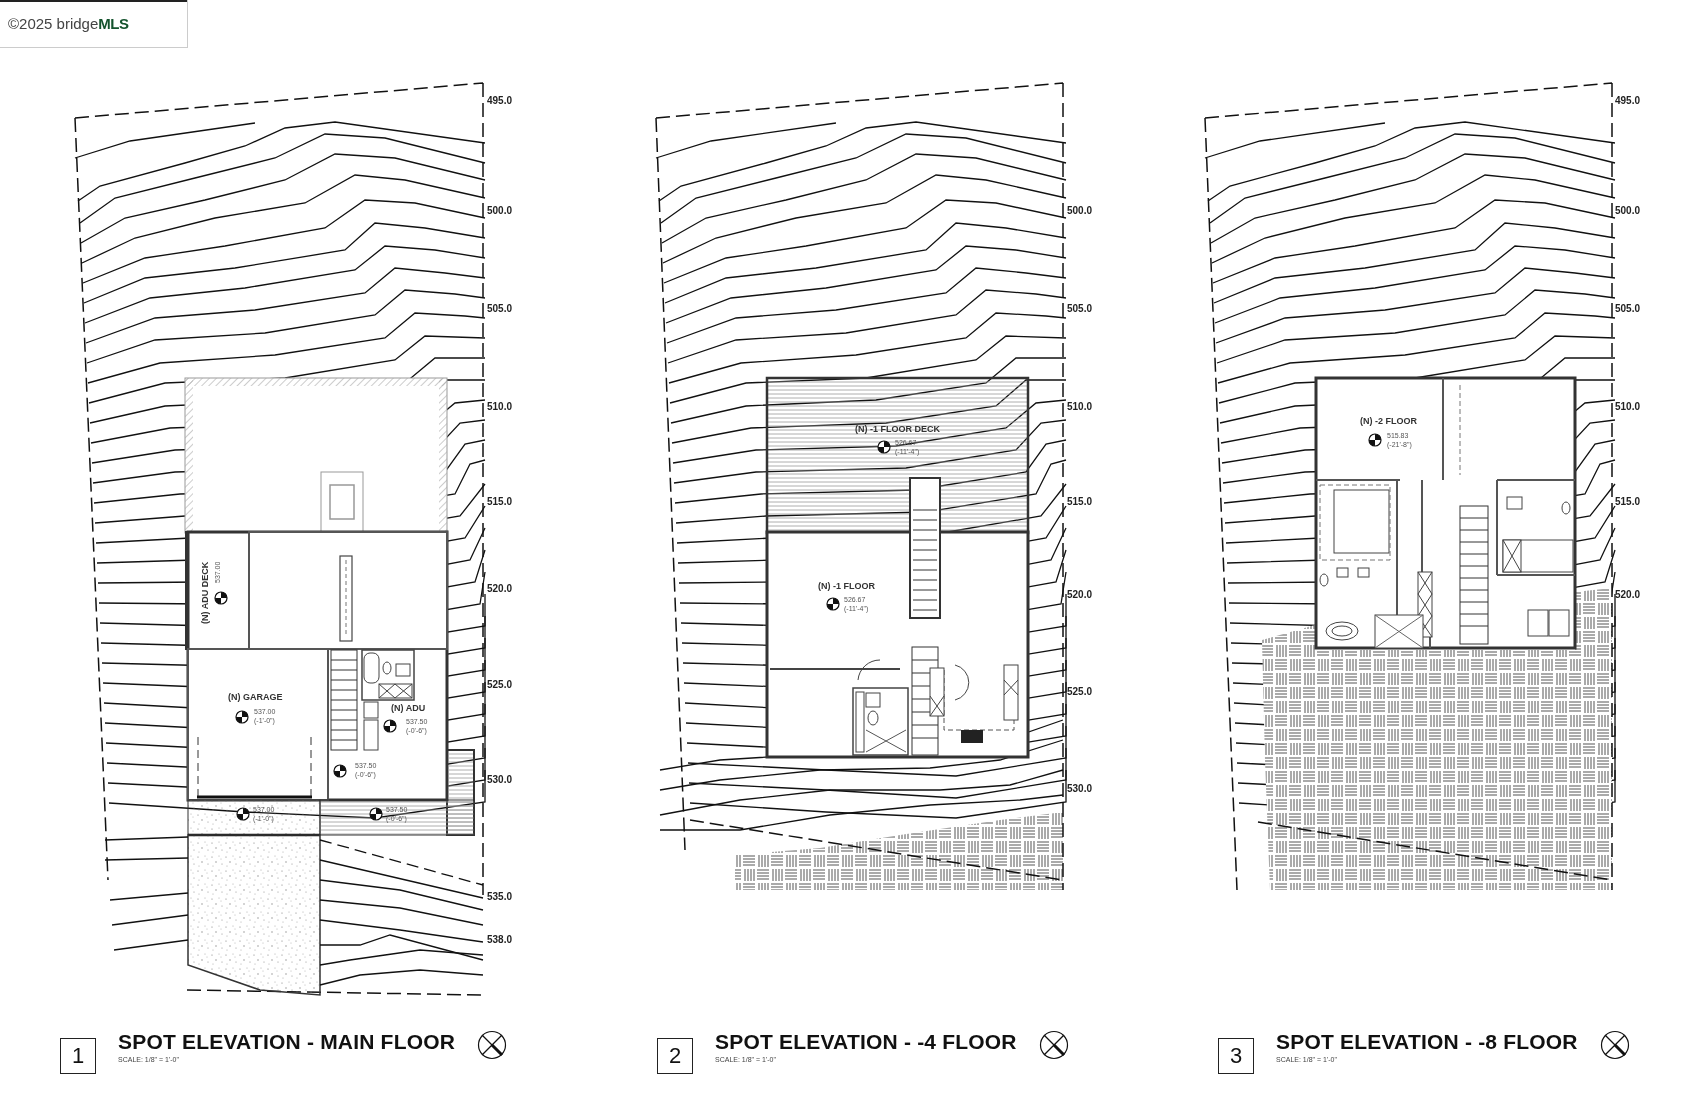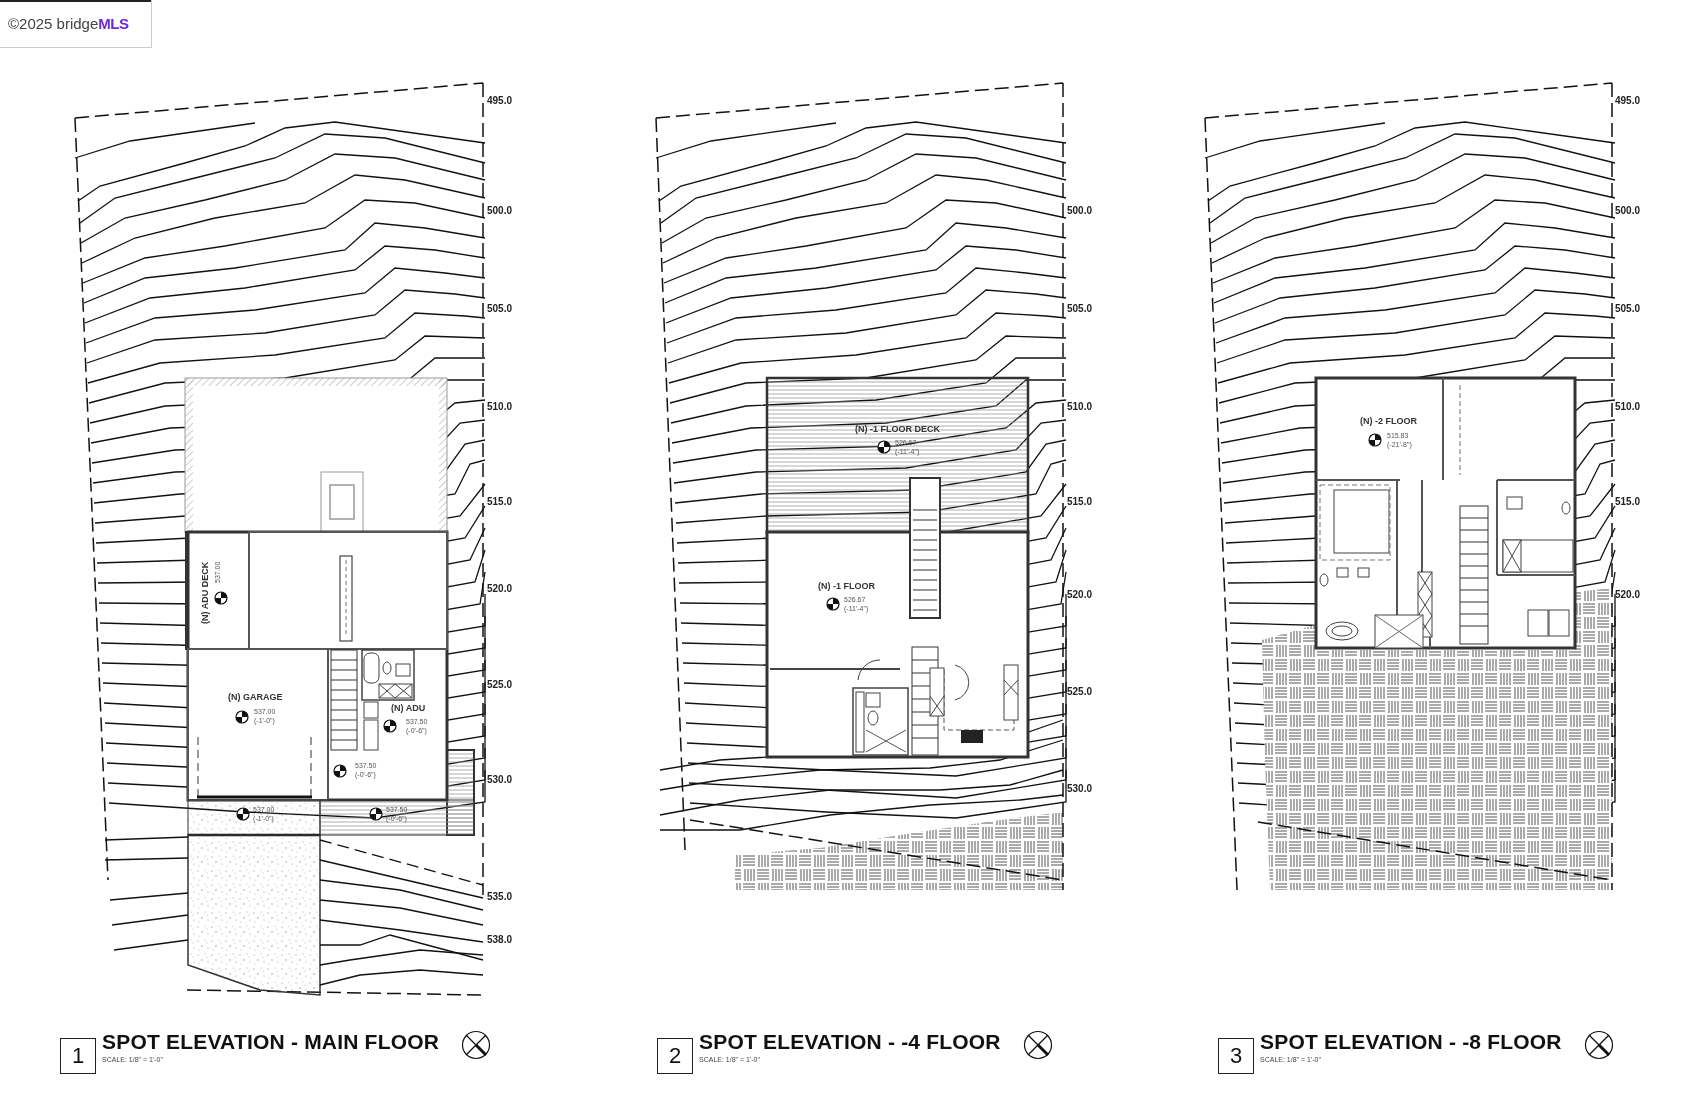--- a/index.html
+++ b/index.html
@@ -1,25 +1,25 @@
 <!DOCTYPE html>
 <html><head>
 <meta charset="utf-8">
 <style>
   html,body{margin:0;padding:0;background:#fff;}
   body{width:1694px;height:1120px;position:relative;overflow:hidden;font-family:"Liberation Sans",sans-serif;color:#111;}
-  .watermark{position:absolute;left:0;top:0;width:152px;height:48px;background:#fff;border-right:1px solid #ccc;border-bottom:1px solid #ccc;box-shadow:0 2px 0 #222 inset;display:flex;align-items:center;padding-left:8px;box-sizing:border-box;font-size:15px;color:#444;}
-  .watermark .mls{color:#6d28d9;font-weight:bold;letter-spacing:-0.5px;}
+  .watermark{position:absolute;left:0;top:0;width:188px;height:48px;background:#fff;border-right:1px solid #ccc;border-bottom:1px solid #ccc;box-shadow:0 2px 0 #222 inset;display:flex;align-items:center;padding-left:8px;box-sizing:border-box;font-size:15px;color:#444;}
+  .watermark .mls{color:#14532d;font-weight:bold;letter-spacing:-0.5px;}
   svg.sheet{position:absolute;left:0;top:0;}
   .elev{font-family:"Liberation Sans",sans-serif;font-size:10px;font-weight:bold;fill:#222;}
   .room{font-family:"Liberation Sans",sans-serif;font-size:9px;font-weight:bold;fill:#333;}
   .spot{font-family:"Liberation Sans",sans-serif;font-size:7px;fill:#555;}
   .title-block{position:absolute;display:flex;align-items:flex-start;}
   .num-box{width:36px;height:36px;border:1.5px solid #222;display:flex;align-items:center;justify-content:center;font-size:22px;margin-top:8px;box-sizing:border-box;}
-  .title-text{margin-left:6px;}
+  .title-text{margin-left:22px;}
   .title-main{font-size:21px;font-weight:bold;letter-spacing:0.2px;line-height:24px;white-space:nowrap;}
   .title-scale{font-size:7px;color:#444;margin-top:2px;}
   .north{width:30px;height:30px;margin-left:22px;margin-top:0;}
 </style>
 </head>
 <body>
 
 <div class="watermark">
   <span>©2025 bridge</span>
     <span class="mls">MLS</span>

